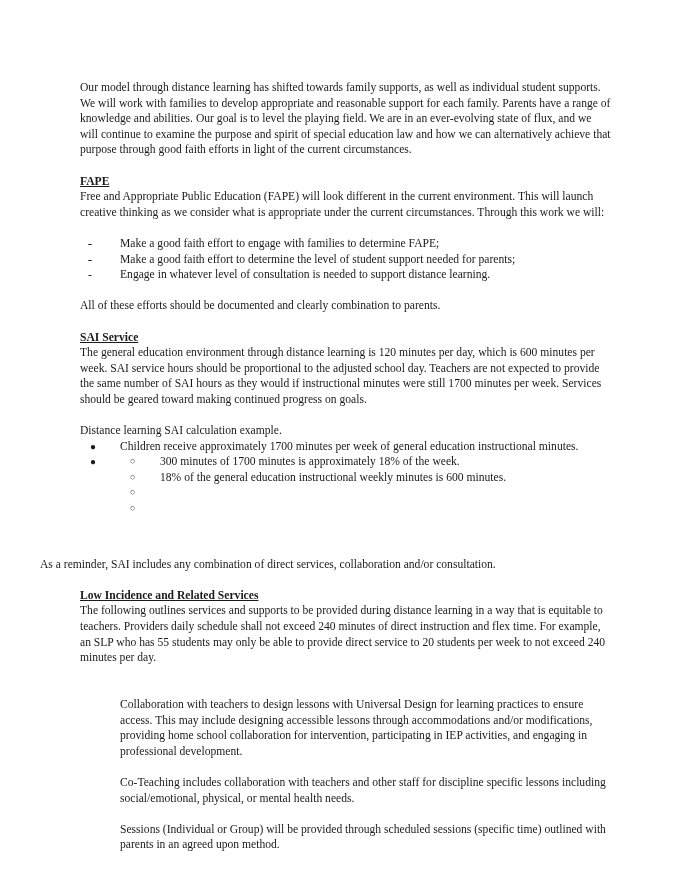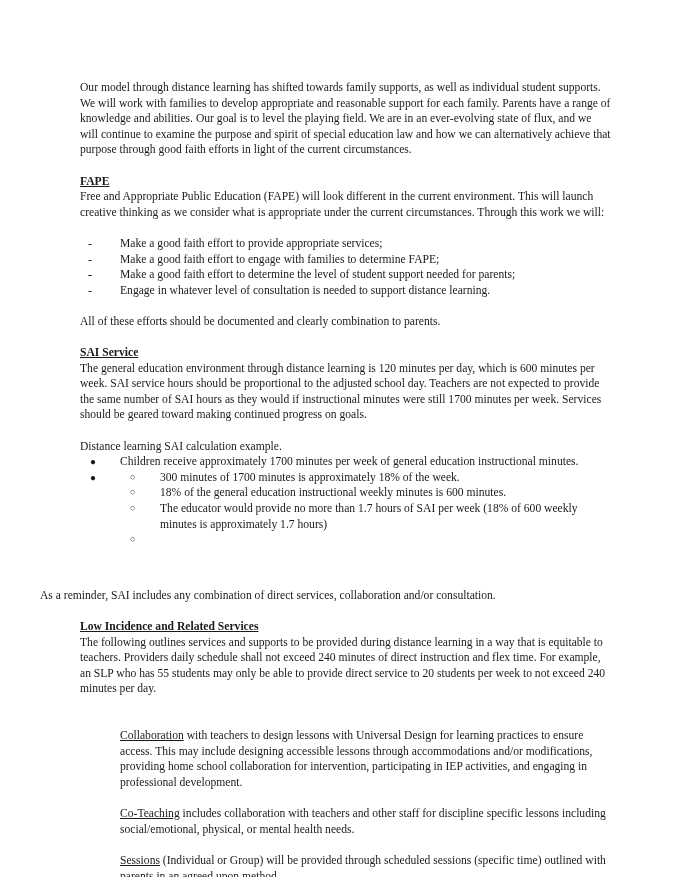--- a/index.html
+++ b/index.html
@@ -18,36 +18,36 @@
   ul.dash { list-style: none; margin: 0; padding: 0; }
   ul.dash li { position: relative; padding-left: 40px; }
   ul.dash li .marker { position: absolute; left: 8px; top: 0; }
   ul.disc { list-style: none; margin: 0; padding: 0; }
   ul.disc > li { position: relative; padding-left: 40px; }
   ul.disc > li > .marker { position: absolute; left: 10px; top: 0; font-size: 10px; }
   ul.circle { list-style: none; margin: 0; padding: 0; }
   ul.circle li { position: relative; padding-left: 40px; min-height: 15.6px; }
   ul.circle li .marker { position: absolute; left: 10px; top: 0; font-size: 9px; color: #333; }
   .indented { margin-left: 40px; }
-  .ul { text-decoration: underline; }
+  .ul { }
 </style>
 </head>
 <body>
 
 <div class="page">
 
   <p>Our model through distance learning has shifted towards family supports, as well as individual student supports.  We will work with families to develop appropriate and reasonable support for each family.  Parents have a range of knowledge and abilities.  Our goal is to level the playing field. We are in an ever-evolving state of flux, and we will continue to examine the purpose and spirit of special education law and how we can alternatively achieve that purpose through good faith efforts  in light of the current circumstances.</p>
   <div class="gap"></div>
 
   <section>
     <p class="heading">FAPE</p>
     <p>Free and Appropriate Public Education (FAPE) will look different in the current environment.  This will launch creative thinking as we consider what is appropriate under the current circumstances.  Through this work we will:</p>
     <div class="gap"></div>
     <ul class="dash">
-      <li><span class="marker">-</span><span>Make a good faith effort to provide appropriate services;</span></li>
+      <li><span class="marker">-</span></li>
       <li><span class="marker">-</span><span>Make a good faith effort to engage with families to determine FAPE;</span></li>
       <li><span class="marker">-</span></li>
       <li><span class="marker">-</span><span>Make a good faith effort to determine the level of student support needed for parents;</span></li>
       <li><span class="marker">-</span><span>Engage in whatever level of consultation is needed to support distance learning.</span></li>
     </ul>
     <div class="gap"></div>
     <p>All of these efforts should be documented and clearly combination to parents.</p>
   </section>
   <div class="gap"></div>
 
@@ -58,21 +58,21 @@
   <div class="gap"></div>
 
   <section>
     <p class="subheading">Distance learning SAI calculation example.</p>
     <ul class="disc">
       <li><span class="marker">●</span><span>Children receive approximately 1700 minutes per week of general education instructional minutes.</span></li>
       <li><span class="marker">●</span>
         <ul class="circle">
           <li><span class="marker">○</span><span>300 minutes of 1700 minutes is approximately 18% of the week.</span></li>
           <li><span class="marker">○</span><span>18% of the general education instructional weekly minutes is 600 minutes.</span></li>
-          <li><span class="marker">○</span><span>The educator would provide no more than 1.7 hours of SAI per week (18% of 600 weekly minutes is approximately 1.7 hours)</span></li>
+          <li><span class="marker">○</span></li>
           <li><span class="marker">○</span><span></span></li>
         </ul>
       </li>
     </ul>
     <p style="margin-left:-40px;margin-top:40px;">As a reminder, SAI includes any combination of direct services, collaboration and/or consultation.</p>
   </section>
   <div class="gap"></div>
 
   <section>
     <p class="heading">Low Incidence and Related Services</p>

